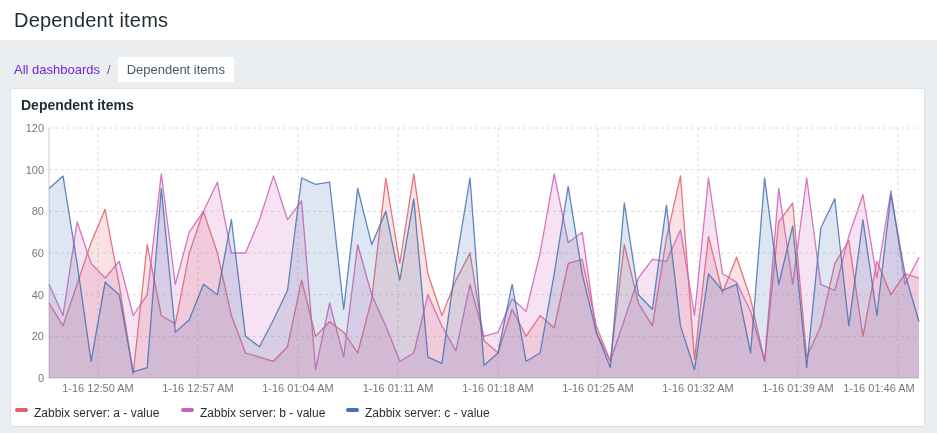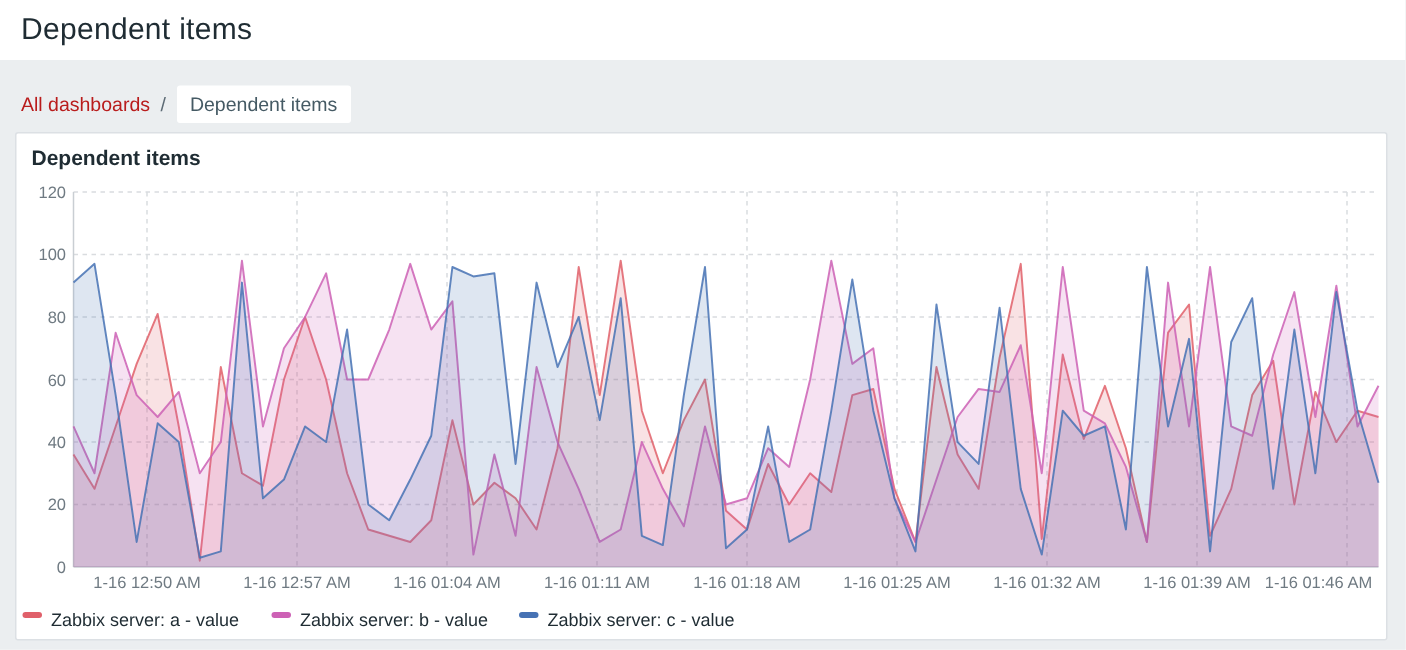--- a/index.html
+++ b/index.html
@@ -26,21 +26,21 @@
     letter-spacing: 0.2px;
   }
   .breadcrumb {
     display: flex;
     align-items: center;
     margin: 17px 0 0 14px;
     height: 25px;
     font-size: 13px;
   }
   .crumb-link {
-    color: #b91c1c;
+    color: #6d28d9;
     text-decoration: none;
     cursor: pointer;
   }
   .crumb-sep {
     color: #5c6a74;
     margin: 0 7px;
   }
   .crumb-chip {
     background: #ffffff;
     color: #455a64;

